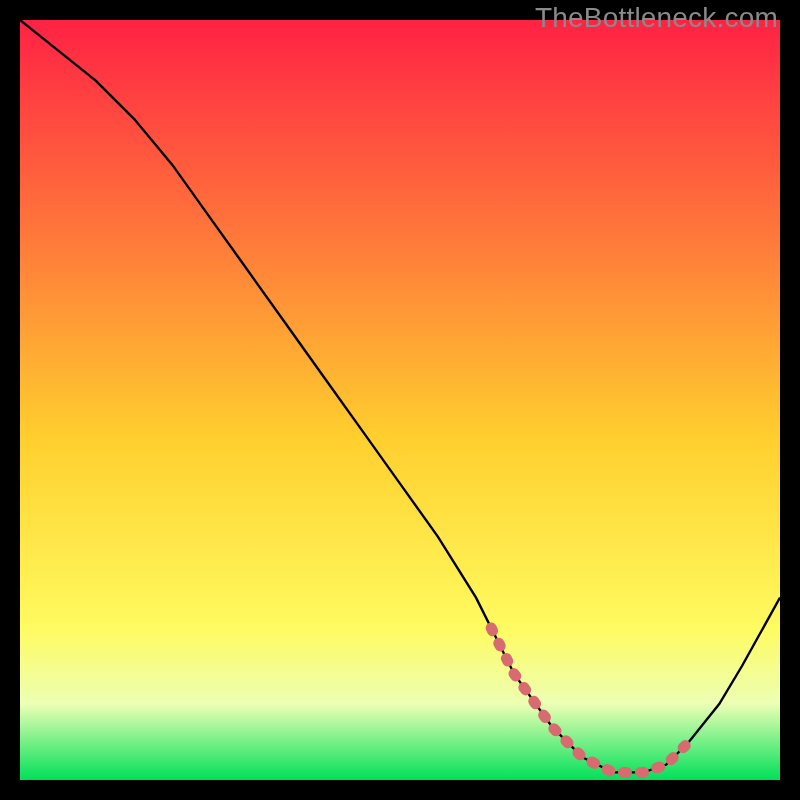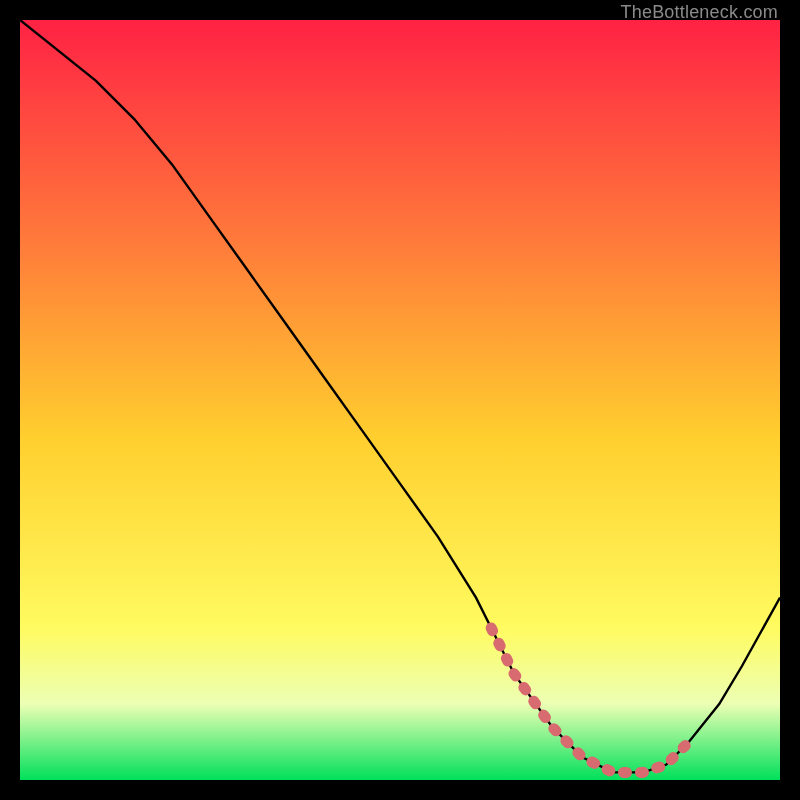--- a/index.html
+++ b/index.html
@@ -23,21 +23,21 @@
     left: 0;
     top: 0;
     width: 760px;
     height: 760px;
   }
   .watermark {
     position: absolute;
     top: 2px;
     right: 22px;
     font-family: Arial, Helvetica, sans-serif;
-    font-size: 18px;
+    font-size: 28px;
     color: #8a8a8a;
     letter-spacing: 0.2px;
   }
 </style>
 </head>
 <body>
 
 <div class="frame">
   <svg class="plot" viewBox="0 0 760 760" preserveAspectRatio="none">
     <defs>

